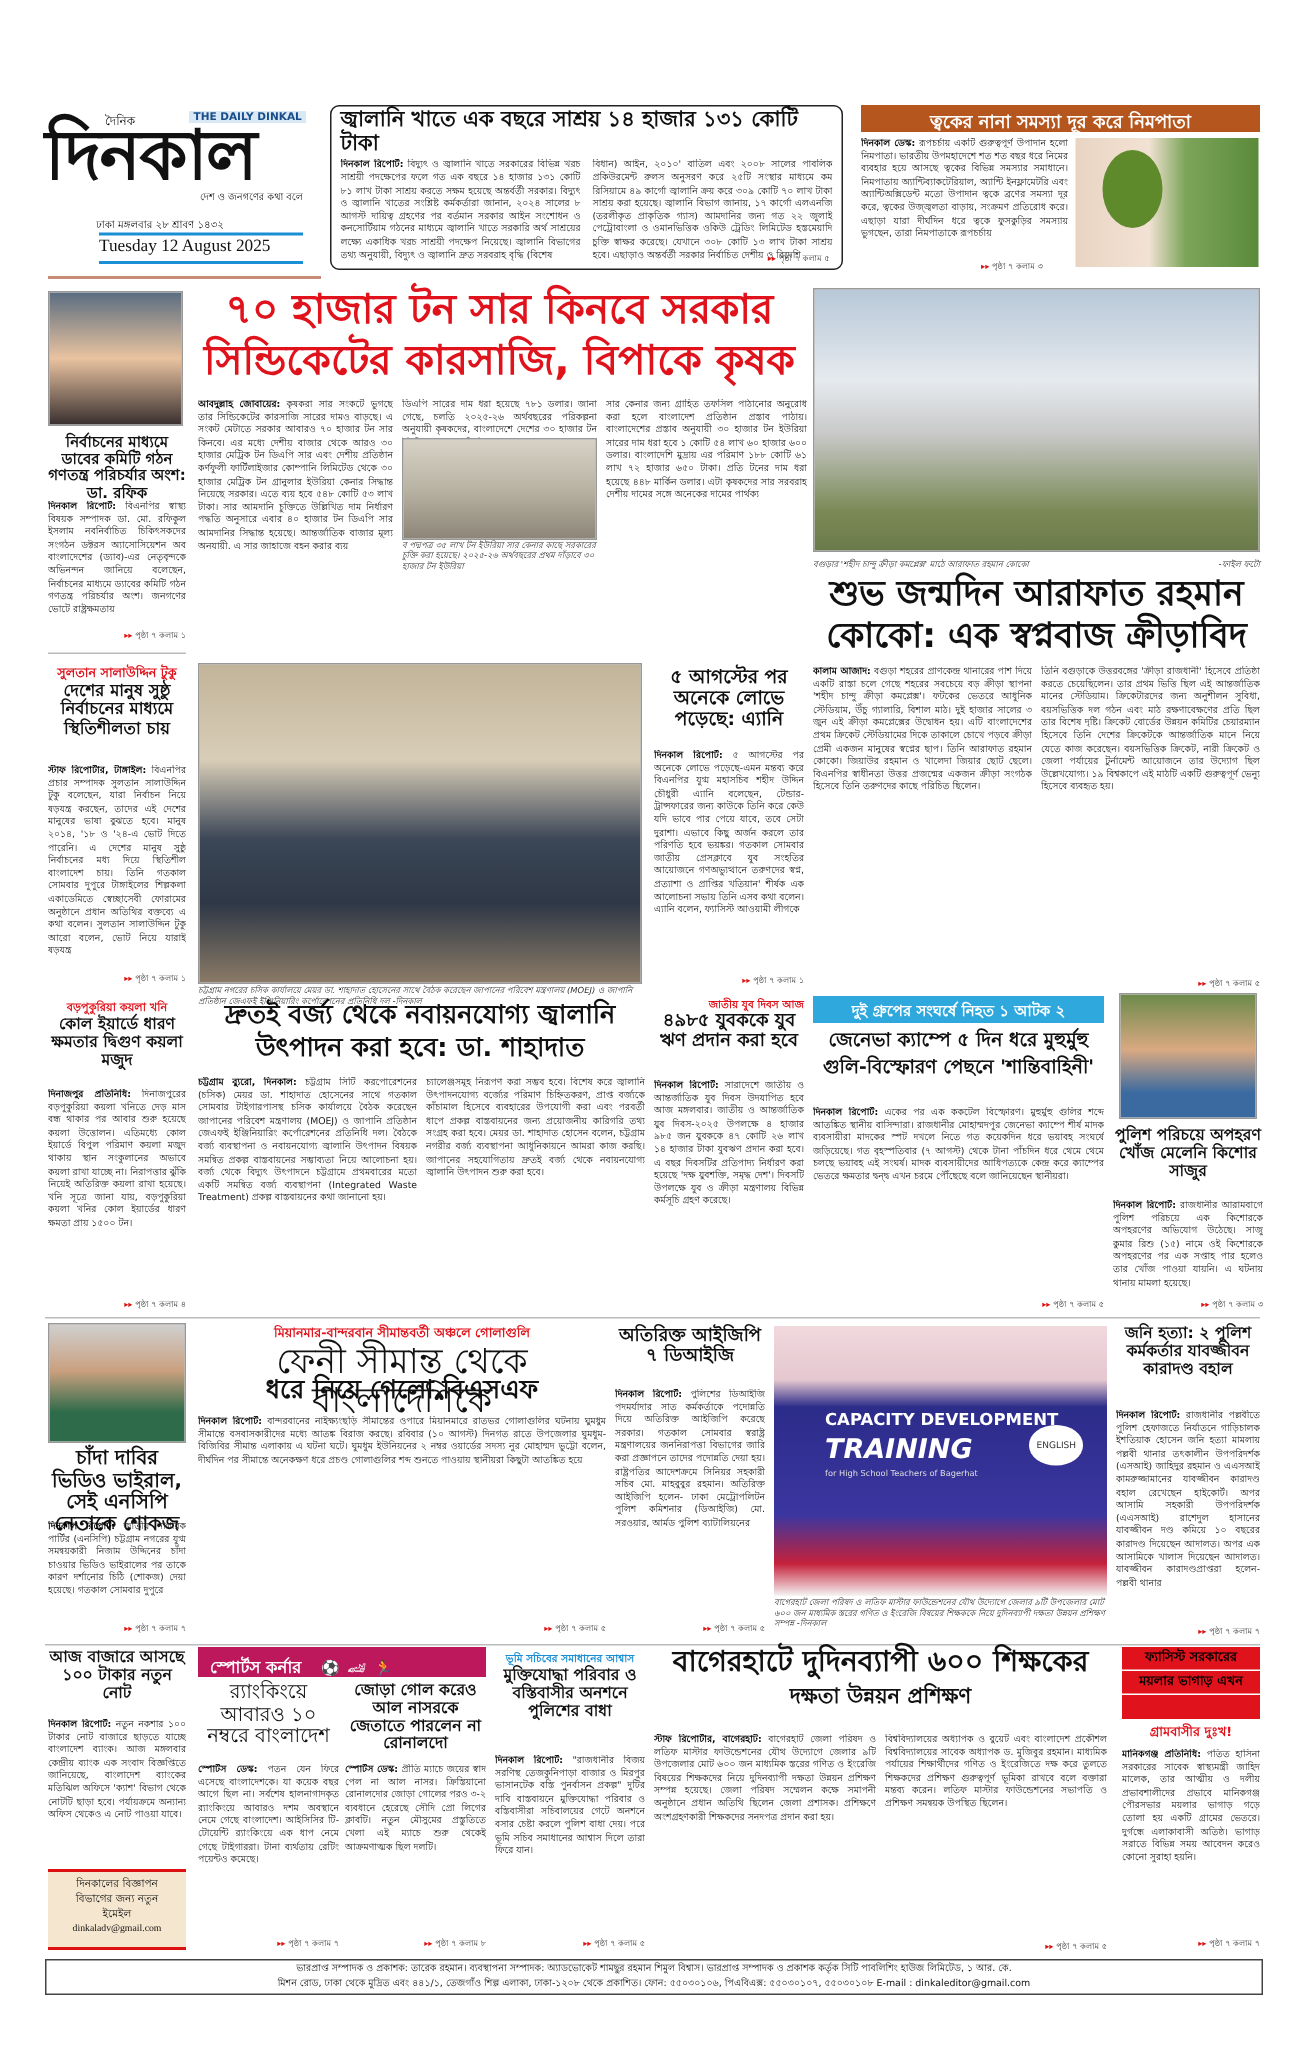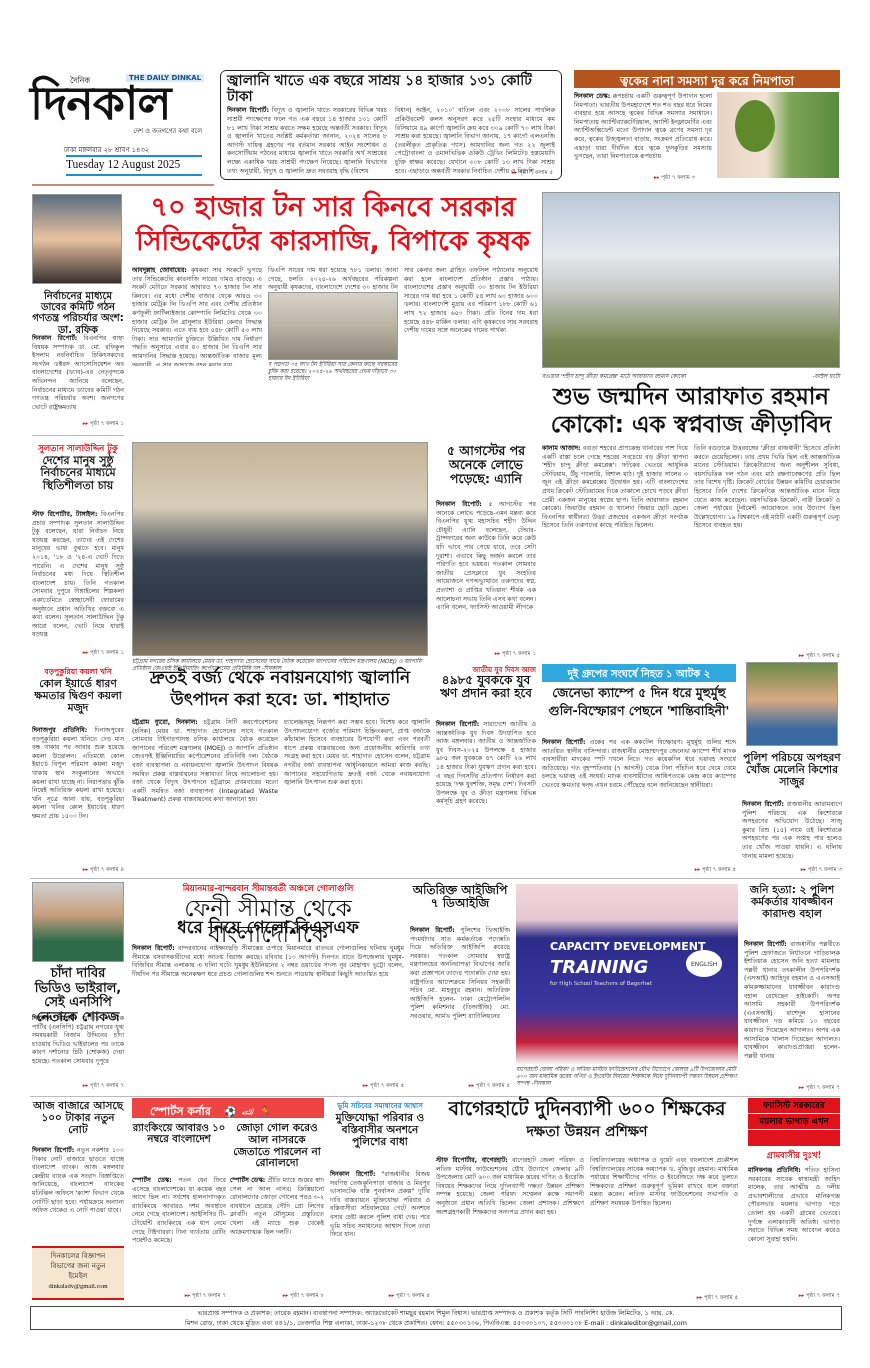--- a/index.html
+++ b/index.html
@@ -142,27 +142,27 @@
 <div class="hl abs" style="left:32px;top:1100px;width:92px;font-size:10.5px;font-weight:bold">আজ বাজারে আসছে ১০০ টাকার নতুন নোট</div>
 <div class="body-text abs" style="left:32px;top:1146px;width:92px;height:96px"><b>দিনকাল রিপোর্ট:</b> <span>নতুন নকশার ১০০ টাকার নোট বাজারে ছাড়তে যাচ্ছে বাংলাদেশ ব্যাংক। আজ মঙ্গলবার কেন্দ্রীয় ব্যাংক এক সংবাদ বিজ্ঞপ্তিতে জানিয়েছে, বাংলাদেশ ব্যাংকের মতিঝিল অফিসে 'ক্যাশ' বিভাগ থেকে নোটটি ছাড়া হবে। পর্যায়ক্রমে অন্যান্য অফিস থেকেও এ নোট পাওয়া যাবে।</span></div>
 
 <div class="abs" style="left:32px;top:1246px;width:92px;height:54px;background:#f5e6cf;border-top:2px solid #d11;border-bottom:2px solid #d11;text-align:center;padding-top:3px">
   <div style="font-size:7px;line-height:10px">দিনকালের বিজ্ঞাপন</div>
   <div style="font-size:7px;line-height:10px">বিভাগের জন্য নতুন</div>
   <div style="font-size:7px;line-height:10px">ইমেইল</div>
   <div style="font-size:6.5px;line-height:10px;font-family:'Liberation Serif',serif">dinkaladv@gmail.com</div>
 </div>
 
-<div class="abs" style="left:132px;top:1098px;width:192px;height:20px;background:#ef4444;color:#fff;padding:2px 18px">
+<div class="abs" style="left:132px;top:1098px;width:192px;height:20px;background:#be185d;color:#fff;padding:2px 8px">
   <span style="font-size:11px;font-weight:bold">স্পোর্টস কর্নার</span>
   <span style="margin-left:8px;font-size:10px">⚽</span>
   <span style="font-size:10px">🏎</span>
   <span style="font-size:10px">🏃</span>
 </div>
-<div class="hl abs" style="left:132px;top:1122px;width:94px;font-size:10px;font-weight:bold">র‍্যাংকিংয়ে আবারও ১০ নম্বরে বাংলাদেশ</div>
+<div class="hl abs" style="left:132px;top:1122px;width:94px;font-size:13px;font-weight:normal">র‍্যাংকিংয়ে আবারও ১০ নম্বরে বাংলাদেশ</div>
 <div class="body-text abs" style="left:132px;top:1176px;width:94px;height:120px"><b>স্পোর্টস ডেস্ক:</b> <span>পতন যেন ফিরে এসেছে বাংলাদেশকে। যা কয়েক বছর আগে ছিল না। সর্বশেষ হালনাগাদকৃত র‍্যাংকিংয়ে আবারও দশম অবস্থানে নেমে গেছে বাংলাদেশ। আইসিসির টি-টোয়েন্টি র‍্যাংকিংয়ে এক ধাপ নেমে গেছে টাইগাররা। টানা ব্যর্থতায় রেটিং পয়েন্টও কমেছে।</span></div>
 <div class="cont abs" style="left:132px;top:1292px;width:94px"><span class="arr">▸▸ </span><span>পৃষ্ঠা ৭ কলাম ৭</span></div>
 <div class="hl abs" style="left:230px;top:1122px;width:94px;font-size:10.5px;font-weight:bold">জোড়া গোল করেও আল নাসরকে জেতাতে পারলেন না রোনালদো</div>
 <div class="body-text abs" style="left:230px;top:1176px;width:94px;height:120px"><b>স্পোর্টস ডেস্ক:</b> <span>প্রীতি ম্যাচে জয়ের স্বাদ পেল না আল নাসর। ক্রিস্তিয়ানো রোনালদোর জোড়া গোলের পরও ৩-২ ব্যবধানে হেরেছে সৌদি প্রো লিগের ক্লাবটি। নতুন মৌসুমের প্রস্তুতিতে খেলা এই ম্যাচে শুরু থেকেই আক্রমণাত্মক ছিল দলটি।</span></div>
 <div class="cont abs" style="left:230px;top:1292px;width:94px"><span class="arr">▸▸ </span><span>পৃষ্ঠা ৭ কলাম ৮</span></div>
 
 <div class="abs" style="left:330px;top:1100px;width:100px;font-size:7px;font-weight:bold;color:#1a8fd6;text-align:center">ভূমি সচিবের সমাধানের আশ্বাস</div>
 <div class="hl abs" style="left:330px;top:1112px;width:100px;font-size:10.5px;font-weight:bold">মুক্তিযোদ্ধা পরিবার ও বস্তিবাসীর অনশনে পুলিশের বাধা</div>
 <div class="body-text abs" style="left:330px;top:1170px;width:100px;height:122px"><b>দিনকাল রিপোর্ট:</b> <span>"রাজধানীর বিজয় সরণিস্থ তেজকুনিপাড়া বাজার ও মিরপুর ভাসানটেক বস্তি পুনর্বাসন প্রকল্প" দুটির দাবি বাস্তবায়নে মুক্তিযোদ্ধা পরিবার ও বস্তিবাসীরা সচিবালয়ের গেটে অনশনে বসার চেষ্টা করলে পুলিশ বাধা দেয়। পরে ভূমি সচিব সমাধানের আশ্বাস দিলে তারা ফিরে যান।</span></div>
 <div class="cont abs" style="left:330px;top:1292px;width:100px"><span class="arr">▸▸ </span><span>পৃষ্ঠা ৭ কলাম ৫</span></div>

